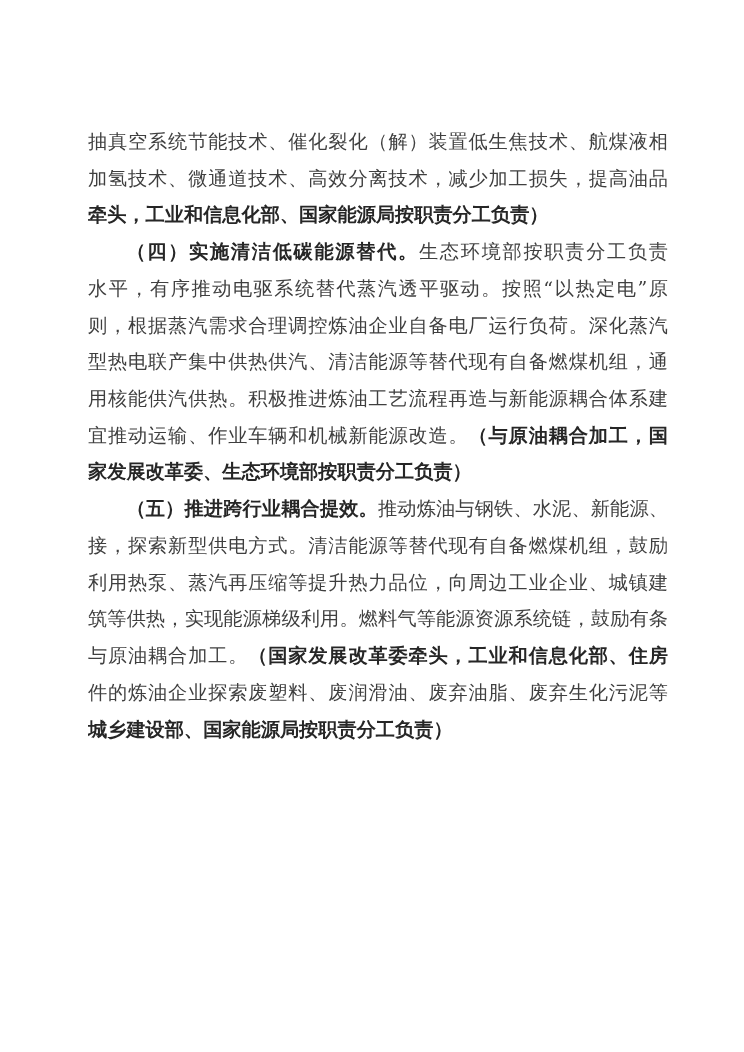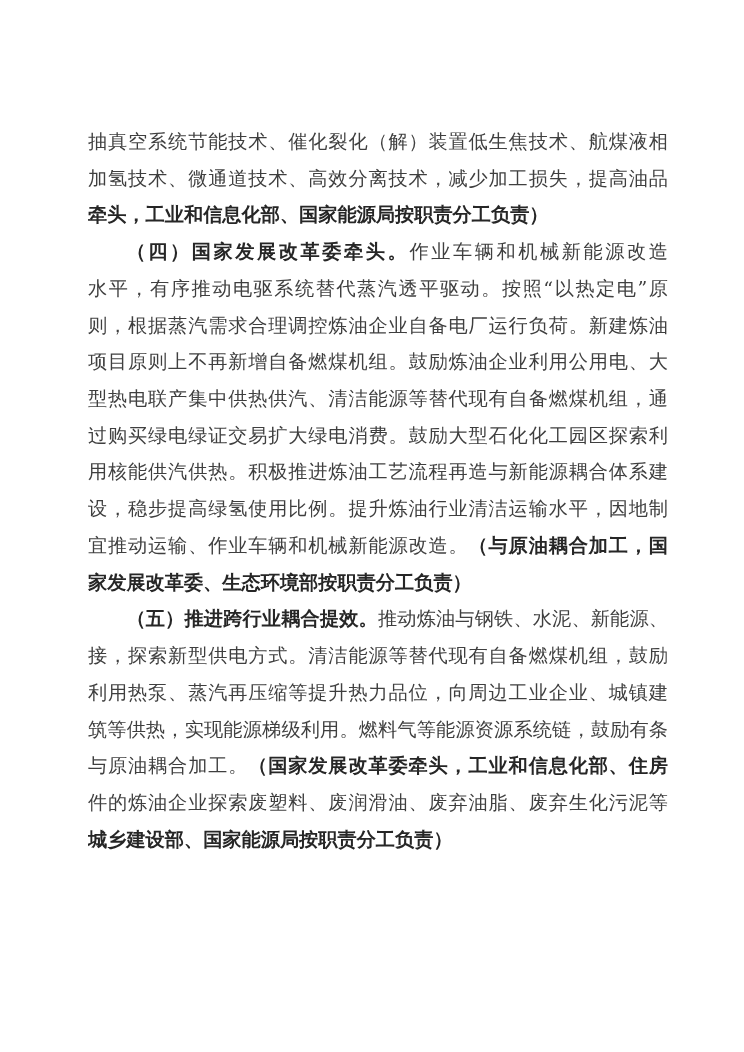--- a/index.html
+++ b/index.html
@@ -57,28 +57,25 @@
 <body>
 
 <div class="page">
   <div class="doc-body">
       <div class="paragraph">
         <div class="line full"><span class="seg">抽真空系统节能技术、催化裂化（解）装置低生焦技术、航煤液相</span></div>
         <div class="line full"><span class="seg">加氢技术、微通道技术、高效分离技术，减少加工损失，提高油品</span></div>
         <div class="line lastline"><span class="seg bold">牵头，工业和信息化部、国家能源局按职责分工负责）</span></div>
       </div>
       <div class="paragraph">
-        <div class="line full indent"><span class="seg bold">（四）国家发展改革委牵头。</span><span class="seg">作业车辆和机械新能源改造</span></div>
+        <div class="line full indent"><span class="seg bold">（四）实施清洁低碳能源替代。</span><span class="seg">生态环境部按职责分工负责</span></div>
         <div class="line full"><span class="seg">水平，有序推动电驱系统替代蒸汽透平驱动。按照“以热定电”原</span></div>
-        <div class="line full"><span class="seg">则，根据蒸汽需求合理调控炼油企业自备电厂运行负荷。新建炼油</span></div>
-        <div class="line full"><span class="seg">项目原则上不再新增自备燃煤机组。鼓励炼油企业利用公用电、大</span></div>
+        <div class="line full"><span class="seg">则，根据蒸汽需求合理调控炼油企业自备电厂运行负荷。深化蒸汽</span></div>
         <div class="line full"><span class="seg">型热电联产集中供热供汽、清洁能源等替代现有自备燃煤机组，通</span></div>
-        <div class="line full"><span class="seg">过购买绿电绿证交易扩大绿电消费。鼓励大型石化化工园区探索利</span></div>
         <div class="line full"><span class="seg">用核能供汽供热。积极推进炼油工艺流程再造与新能源耦合体系建</span></div>
-        <div class="line full"><span class="seg">设，稳步提高绿氢使用比例。提升炼油行业清洁运输水平，因地制</span></div>
         <div class="line full"><span class="seg">宜推动运输、作业车辆和机械新能源改造。</span><span class="seg bold">（与原油耦合加工，国</span></div>
         <div class="line lastline"><span class="seg bold">家发展改革委、生态环境部按职责分工负责）</span></div>
       </div>
       <div class="paragraph">
         <div class="line full indent"><span class="seg bold">（五）推进跨行业耦合提效。</span><span class="seg">推动炼油与钢铁、水泥、新能源、</span></div>
         <div class="line full"><span class="seg">接，探索新型供电方式。清洁能源等替代现有自备燃煤机组，鼓励</span></div>
         <div class="line full"><span class="seg">利用热泵、蒸汽再压缩等提升热力品位，向周边工业企业、城镇建</span></div>
         <div class="line full"><span class="seg">筑等供热，实现能源梯级利用。燃料气等能源资源系统链，鼓励有条</span></div>
         <div class="line full"><span class="seg">与原油耦合加工。</span><span class="seg bold">（国家发展改革委牵头，工业和信息化部、住房</span></div>
         <div class="line full"><span class="seg">件的炼油企业探索废塑料、废润滑油、废弃油脂、废弃生化污泥等</span></div>

